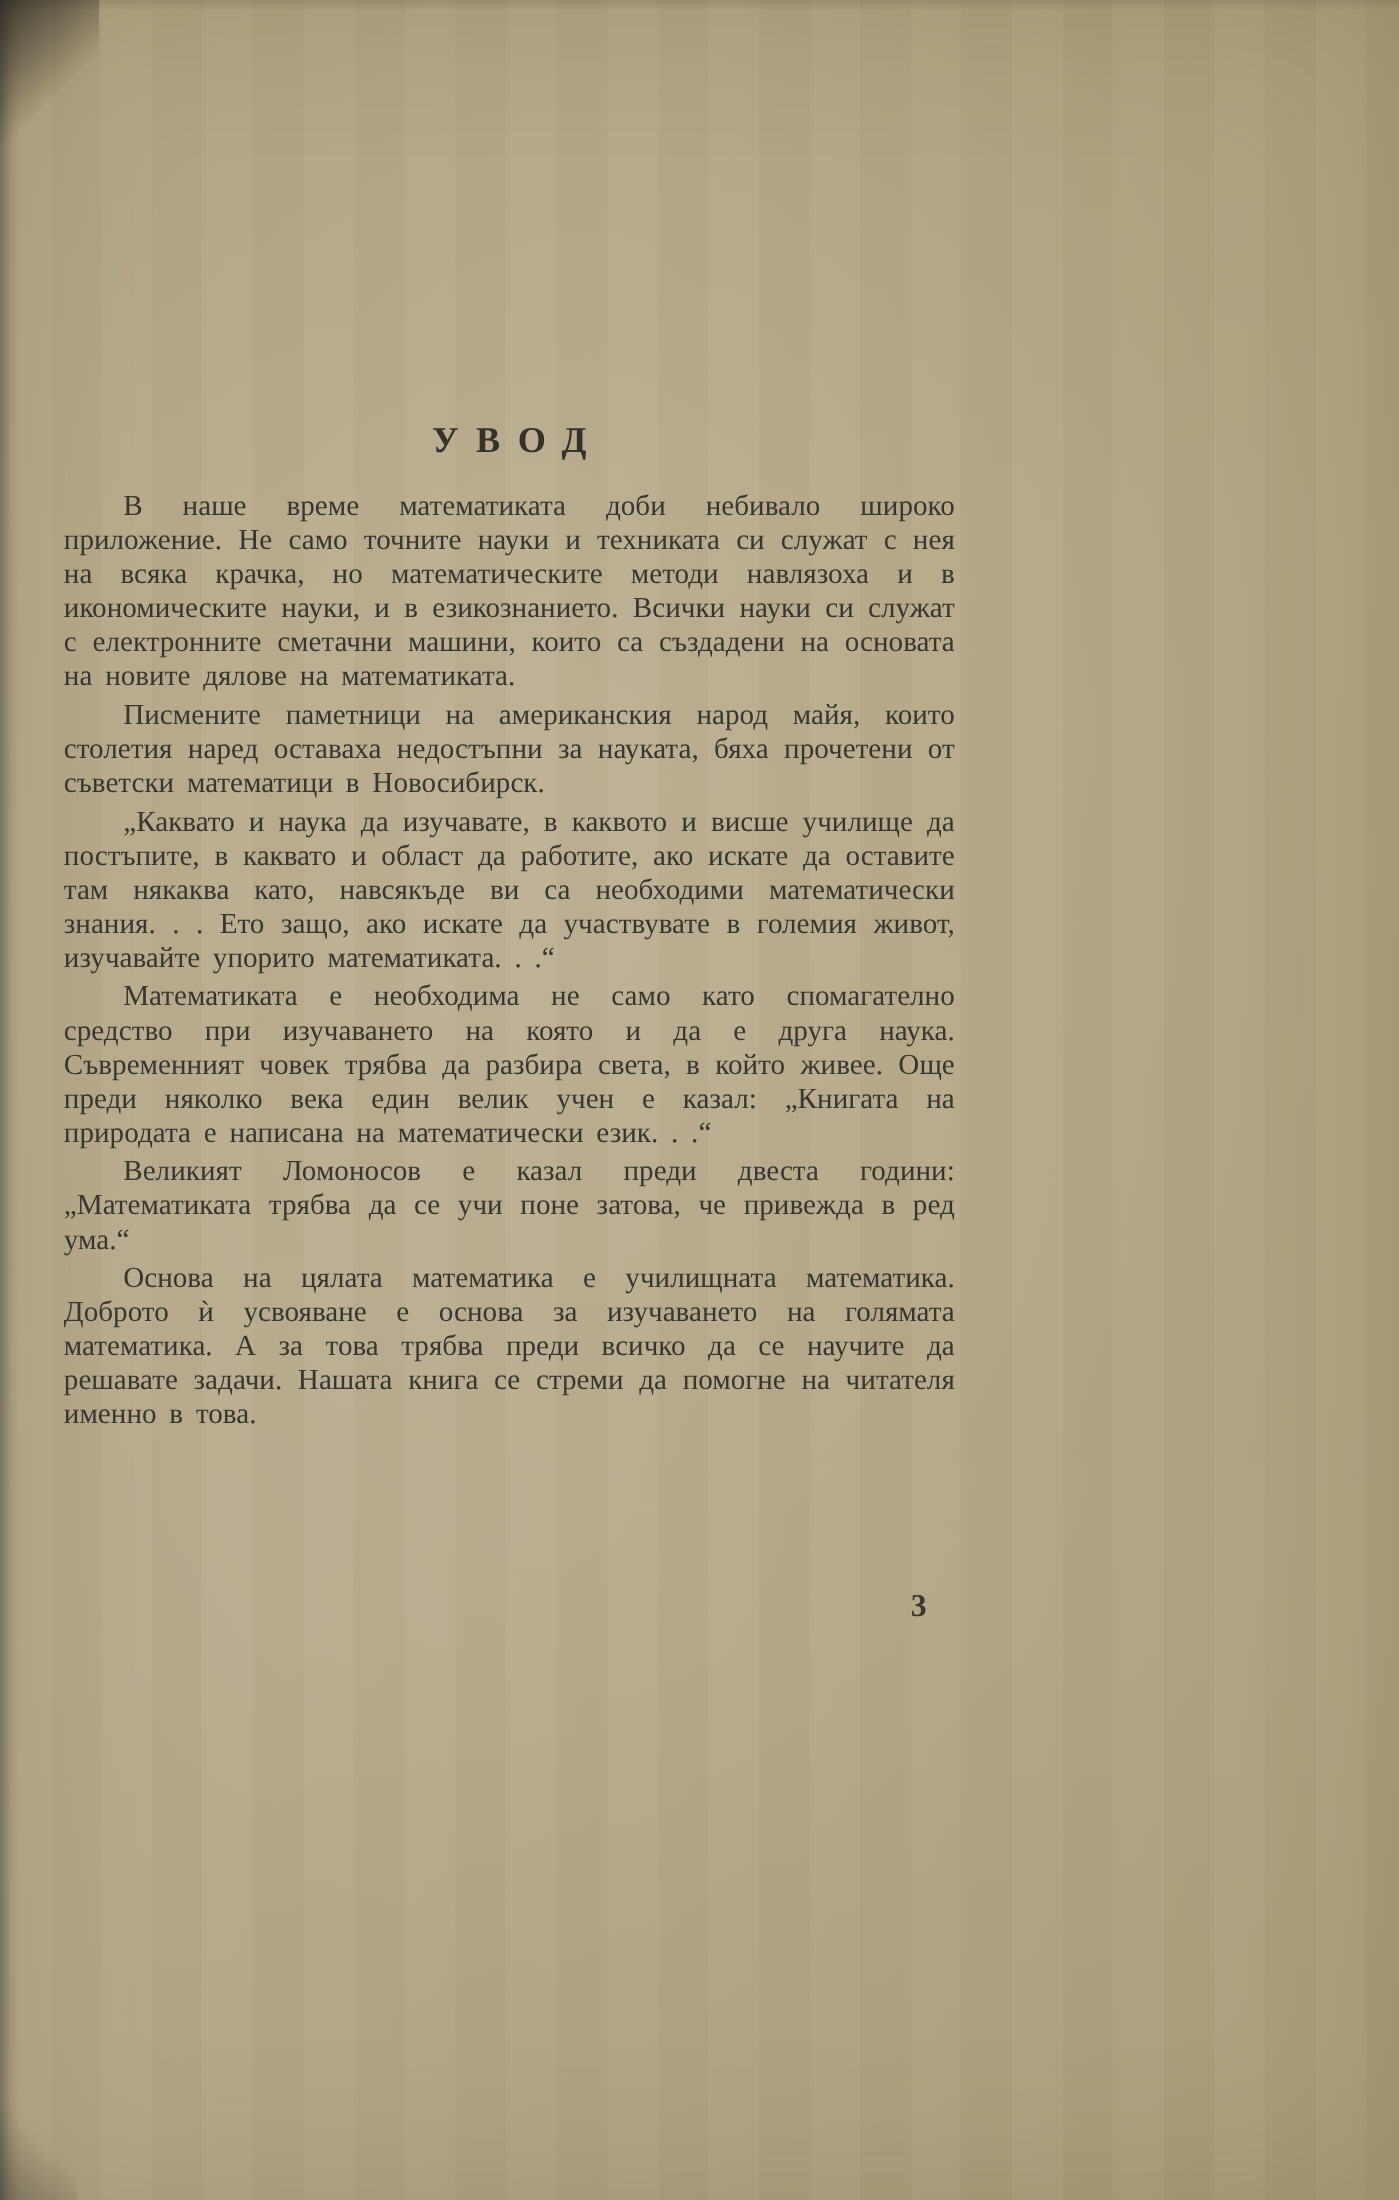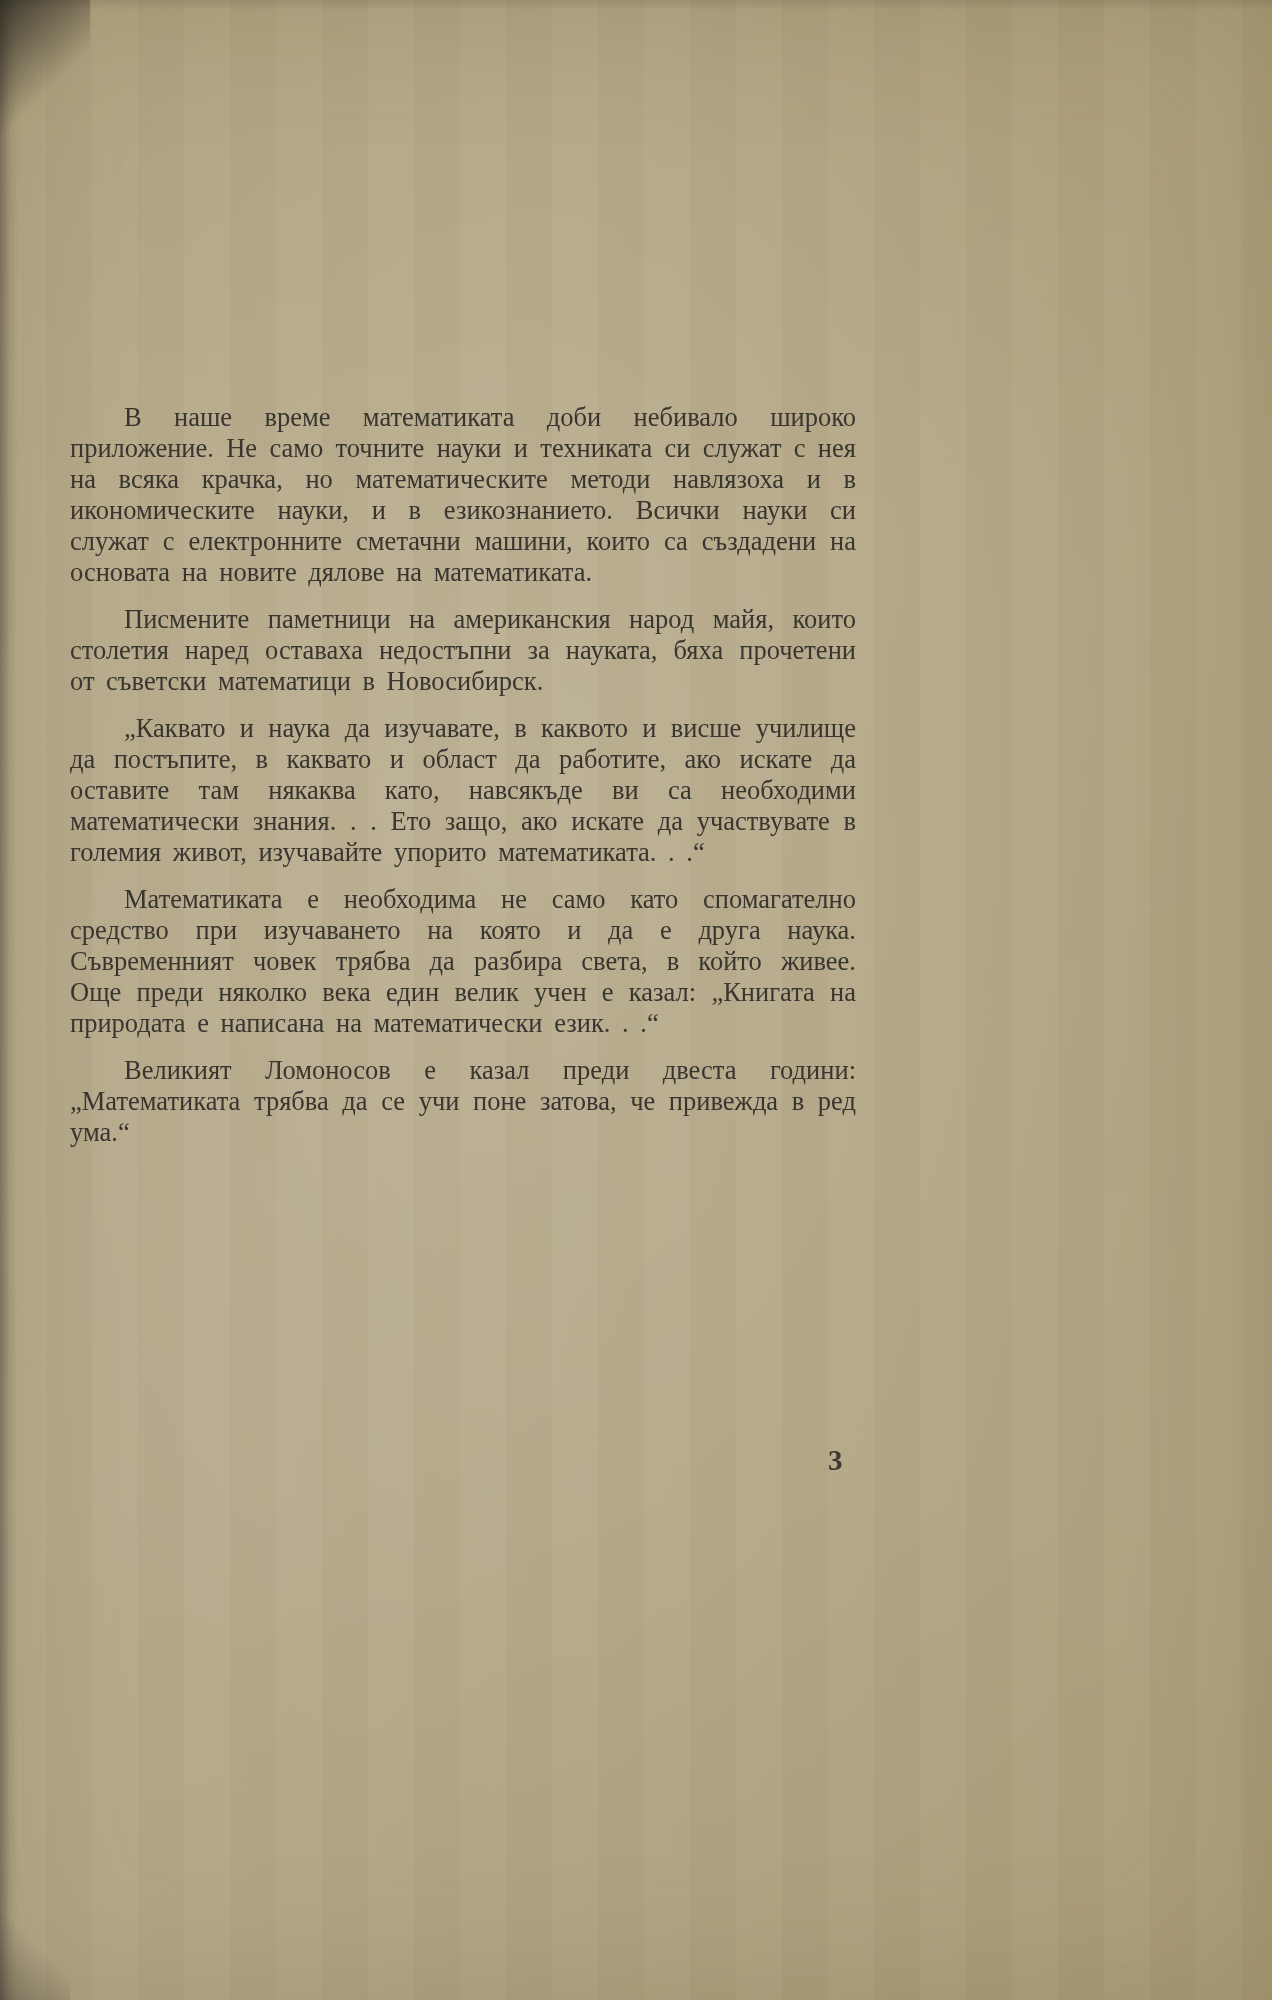--- a/index.html
+++ b/index.html
@@ -76,21 +76,21 @@
     font-size: 33px;
     font-weight: bold;
     text-align: center;
     letter-spacing: 0.48em;
     padding-left: 0.48em; 
     margin: 0 0 27px 0;
     color: #34322b;
   }
 
   .para {
-    margin: 16px;
+    margin: 4px;
     text-indent: 54px;
   }
 
   .page-number {
     position: absolute;
     left: 828px;
     top: 1444px;
     font-size: 29px;
     font-weight: bold;
     color: #3a382f;
@@ -101,22 +101,24 @@
 
 <div class="photo">
 
   <div class="vignette"></div>
   <div class="edge-top"></div>
   <div class="edge-left"></div>
   <div class="corner-tl"></div>
   <div class="corner-bl"></div>
 
   <div class="text-block">
+    <h1 class="title">УВОД</h1>
     <p class="para">В наше време математиката доби небивало широко приложение. Не само точните науки и техниката си служат с нея на всяка крачка, но математическите методи навлязоха и в икономическите науки, и в езикознанието. Всички науки си служат с електронните сметачни машини, които са създадени на основата на новите дялове на математиката.</p>
     <p class="para">Писмените паметници на американския народ майя, които столетия наред оставаха недостъпни за науката, бяха прочетени от съветски математици в Новосибирск.</p>
     <p class="para">„Каквато и наука да изучавате, в каквото и висше училище да постъпите, в каквато и област да работите, ако искате да оставите там някаква като, навсякъде ви са необходими математически знания. . . Ето защо, ако искате да участвувате в големия живот, изучавайте упорито математиката. . .“</p>
     <p class="para">Математиката е необходима не само като спомагателно средство при изучаването на която и да е друга наука. Съвременният човек трябва да разбира света, в който живее. Още преди няколко века един велик учен е казал: „Книгата на природата е написана на математически език. . .“</p>
     <p class="para">Великият Ломоносов е казал преди двеста години: „Математиката трябва да се учи поне затова, че привежда в ред ума.“</p>
+    <p class="para">Основа на цялата математика е училищната математика. Доброто ѝ усвояване е основа за изучаването на голямата математика. А за това трябва преди всичко да се научите да решавате задачи. Нашата книга се стреми да помогне на читателя именно в това.</p>
   </div>
 
   <div class="page-number">3</div>
 
 </div>
 
 </body></html>

